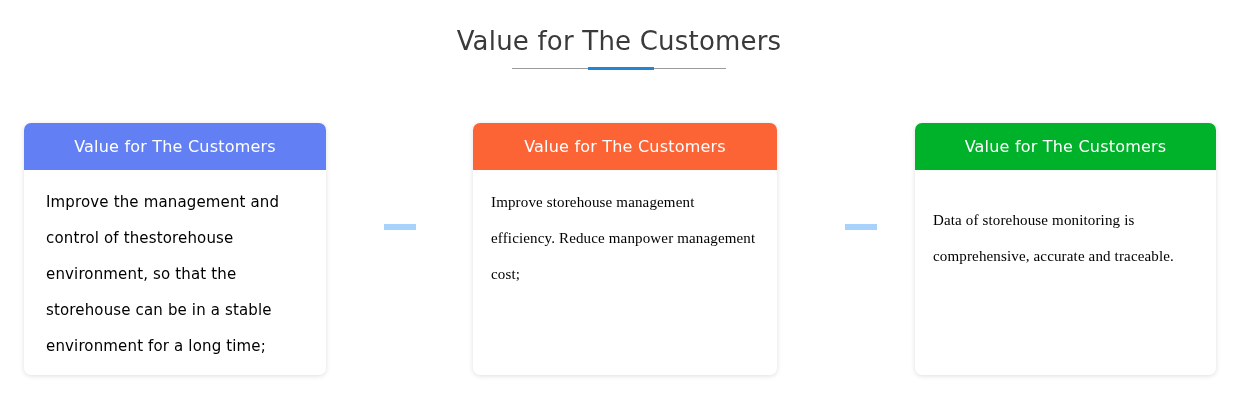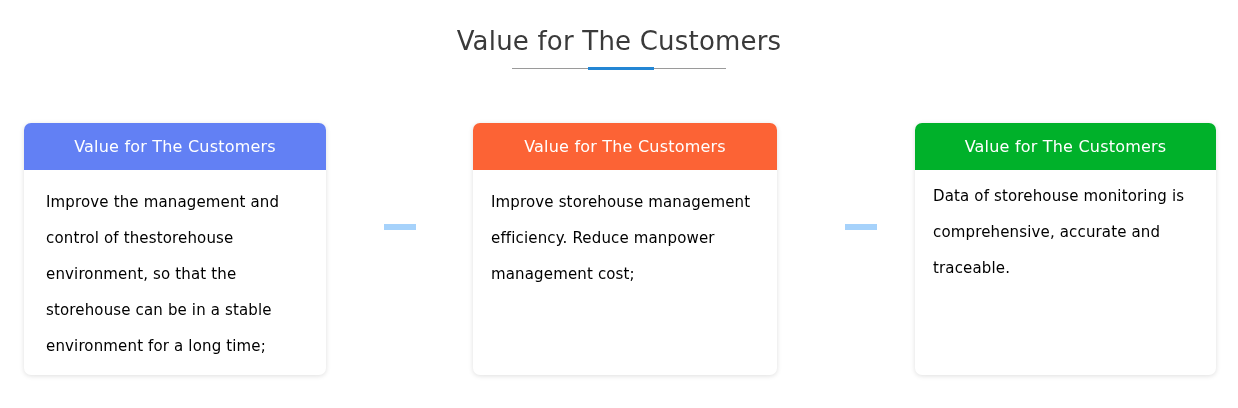--- a/index.html
+++ b/index.html
@@ -86,22 +86,23 @@
     padding: 14px 22px 0 22px;
     font-size: 15px;
     line-height: 36px;
     color: #000000;
     letter-spacing: 0.15px;
   }
   .card-2 .card-body,
   .card-3 .card-body {
     padding-left: 18px;
     padding-right: 18px;
+    font-family: Liberation Serif, serif;
   }
-  .card-3 .card-body { padding-top: 8px; }
+  .card-3 .card-body { padding-top: 32px; }
 
   
   .connector {
     position: absolute;
     top: 224px;
     width: 32px;
     height: 6px;
     background: #a6d2fb;
   }
   .connector-1 { left: 384px; }

